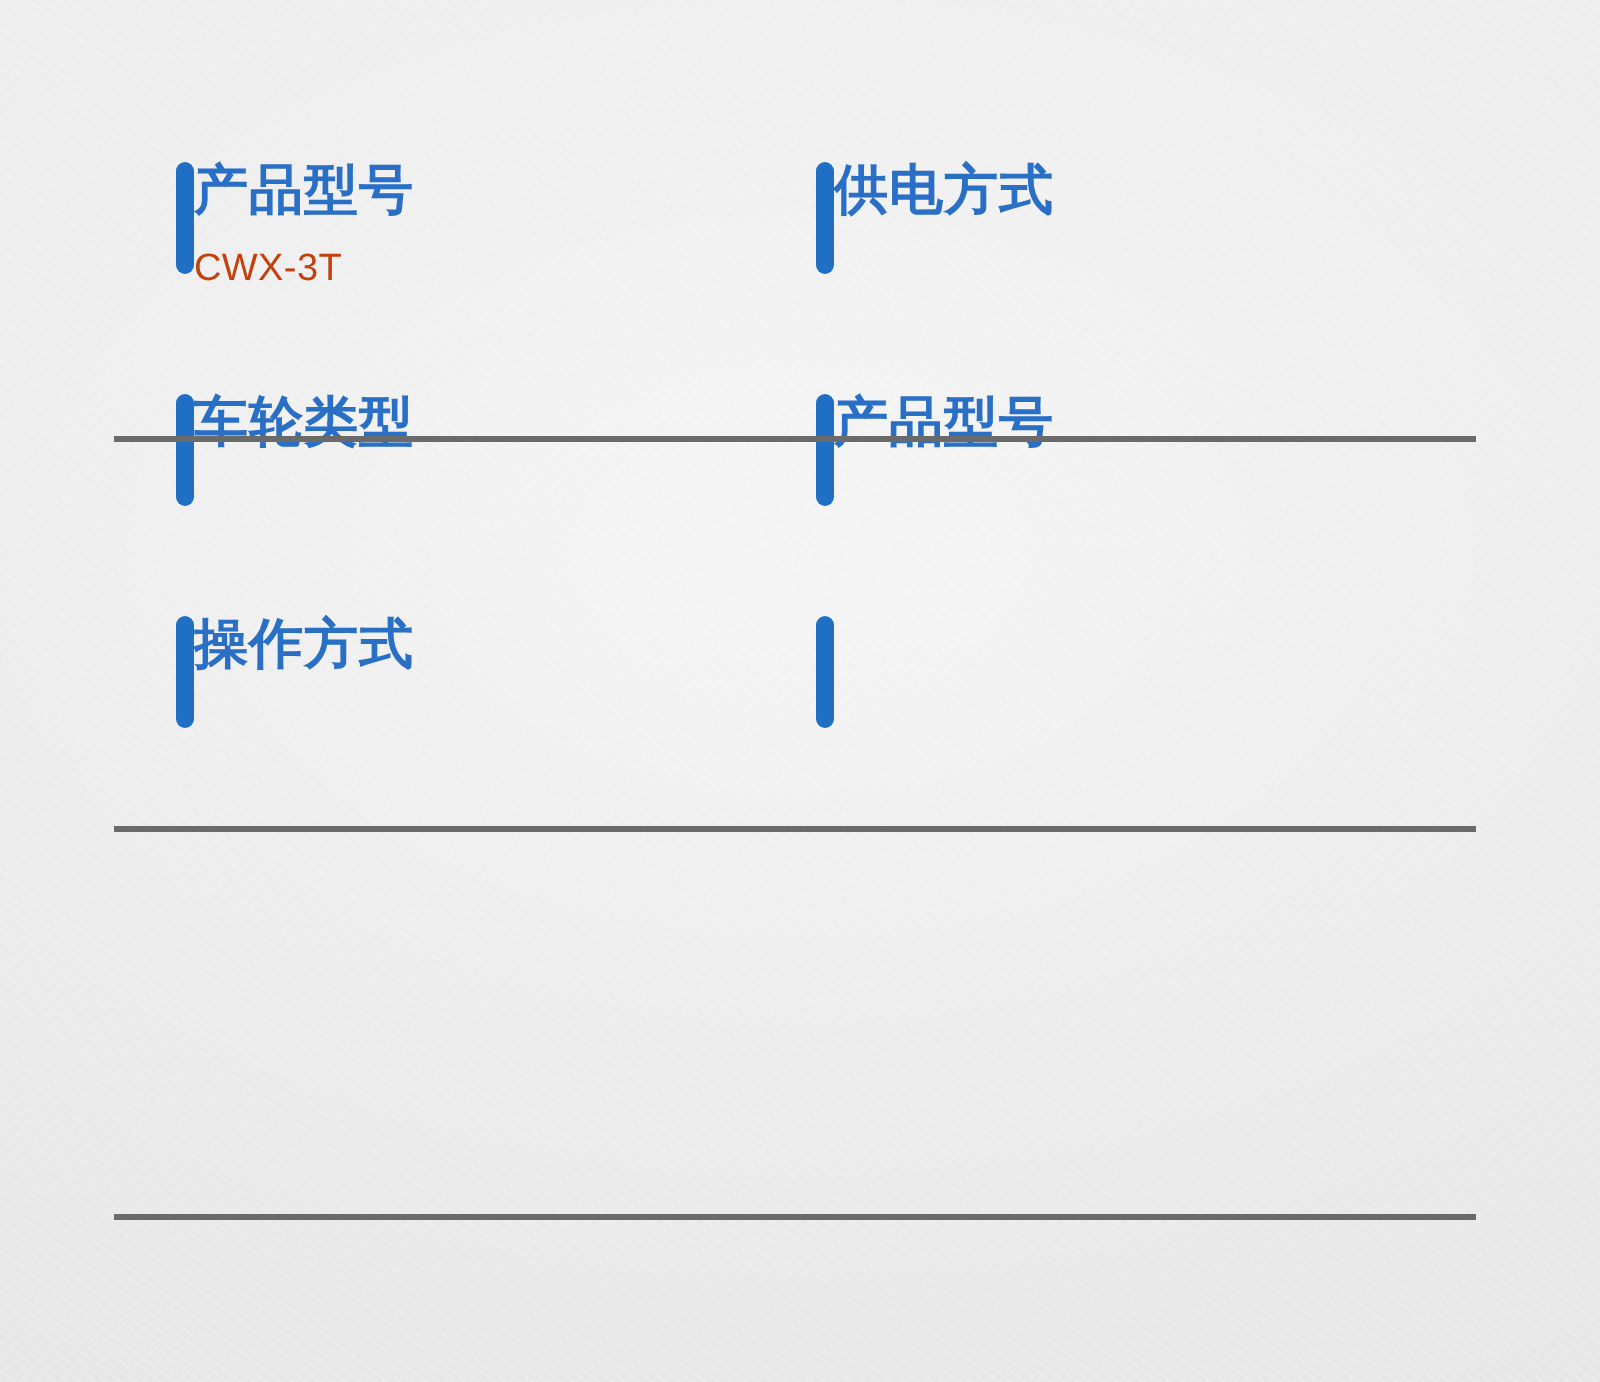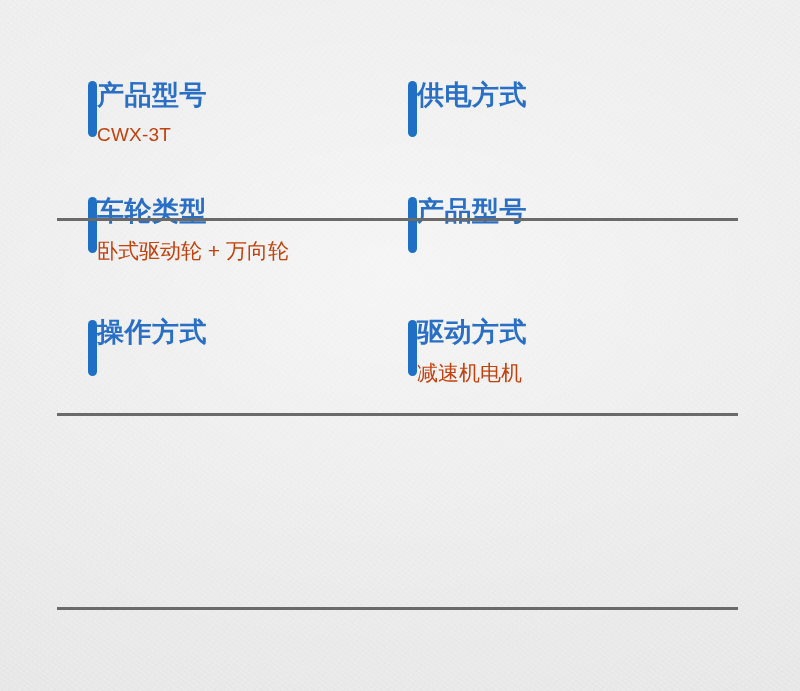--- a/index.html
+++ b/index.html
@@ -40,21 +40,21 @@
     padding: 0;
   }
 
   .spec-row {
     position: relative;
     display: flex;
     align-items: flex-start;
   }
   .spec-row.row-1 { padding-top: 80px; }
   .spec-row.row-2 { padding-top: 49px; }
-  .spec-row.row-3 { padding-top: 54px; font-family: Liberation Mono, monospace; }
+  .spec-row.row-3 { padding-top: 54px; }
 
   .spec-item {
     display: flex;
     align-items: flex-start;
     box-sizing: border-box;
   }
   .spec-item.col-left  { width: 390px; padding-left: 88px; }
   .spec-item.col-right { width: 390px; padding-left: 18px; }
 
   .accent-bar {
@@ -128,21 +128,20 @@
     </div>
   </div>
 
   <div class="divider d1"></div>
 
   <div class="spec-row row-2">
     <div class="spec-item col-left">
       <div class="accent-bar"></div>
       <div class="spec-text">
         <div class="spec-label">车轮类型</div>
-        <div class="spec-value">卧式驱动轮 + 万向轮</div>
       </div>
     </div>
     <div class="spec-item col-right">
       <div class="accent-bar"></div>
       <div class="spec-text">
         <div class="spec-label">产品型号</div>
       </div>
     </div>
   </div>
 
@@ -150,22 +149,18 @@
 
   <div class="spec-row row-3">
     <div class="spec-item col-left">
       <div class="accent-bar"></div>
       <div class="spec-text">
         <div class="spec-label">操作方式</div>
       </div>
     </div>
     <div class="spec-item col-right">
       <div class="accent-bar"></div>
-      <div class="spec-text">
-        <div class="spec-label">驱动方式</div>
-        <div class="spec-value">减速机电机</div>
-      </div>
     </div>
   </div>
 
   <div class="divider d3"></div>
 
 </div>
 
 </body></html>

